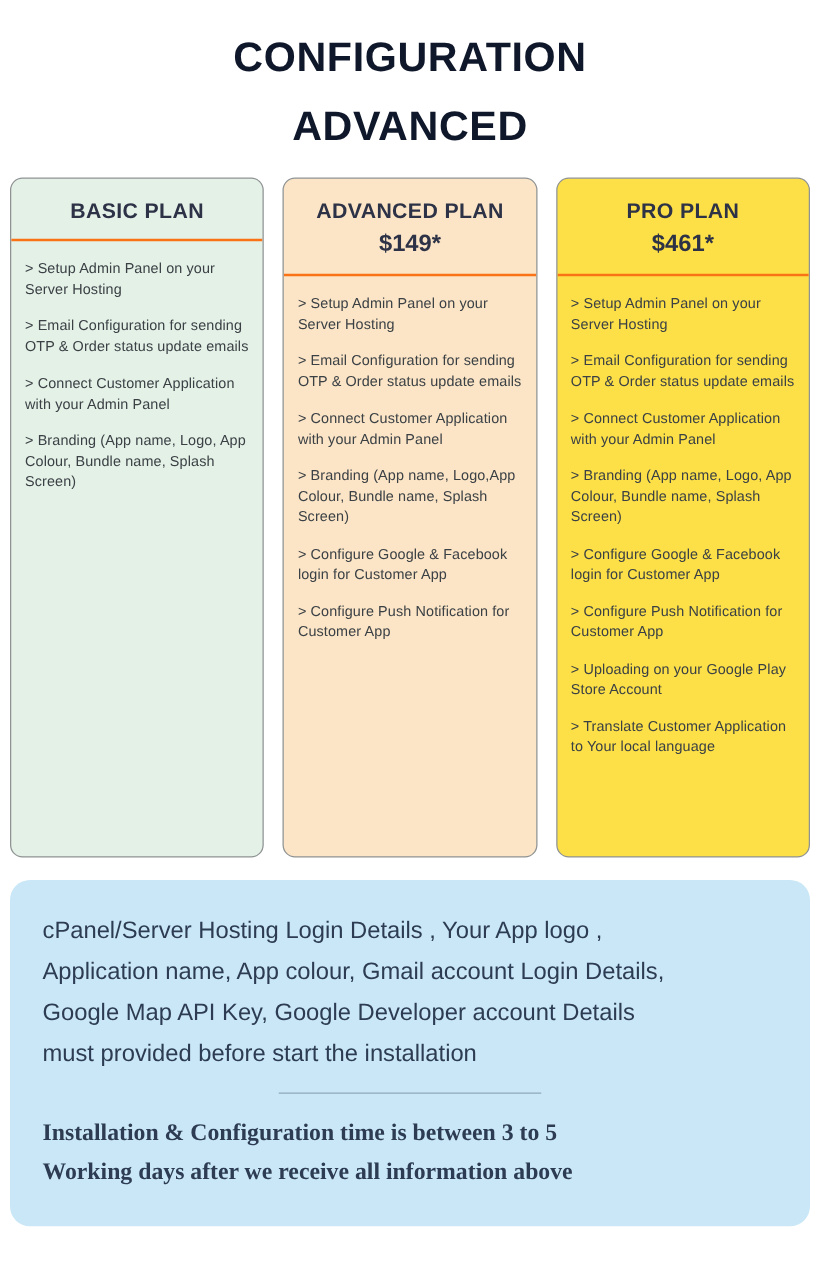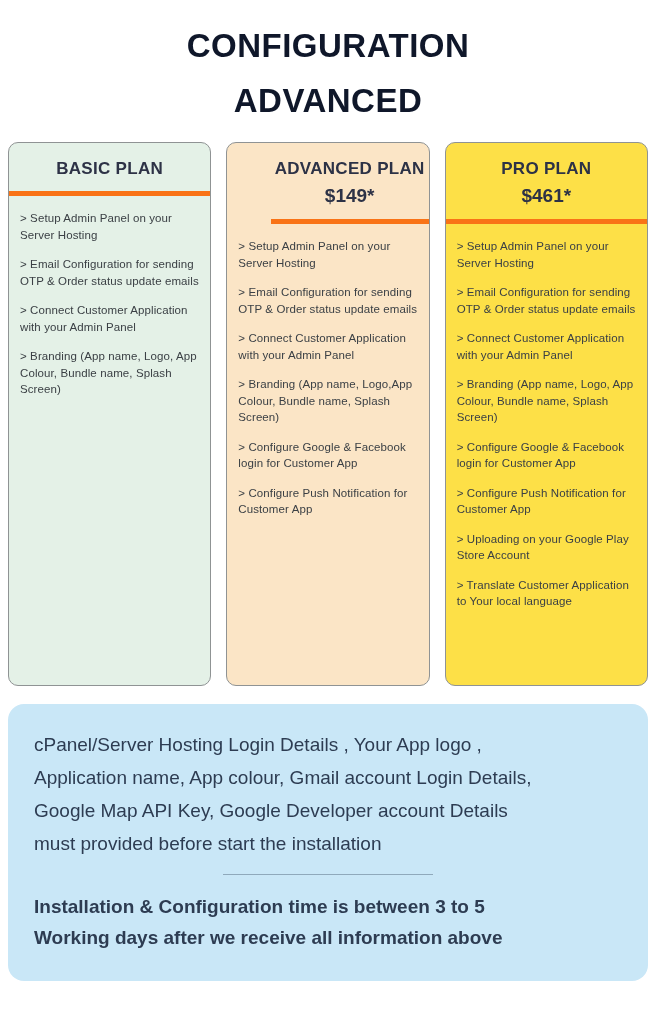--- a/index.html
+++ b/index.html
@@ -31,26 +31,26 @@
   .plan-card {
     flex: 1 1 0;
     min-height: 544px;
     border: 1px solid #8f9394;
     border-radius: 10px;
     display: flex;
     flex-direction: column;
     overflow: hidden;
   }
   .plan-card.basic    { background: #e4f1e7; }
-  .plan-card.advanced { background: #fbe5c6; align-items: flex-end; }
+  .plan-card.advanced { background: #fbe5c6; }
   .plan-card.pro      { background: #fde047; }
   .plan-header {
     text-align: center;
     padding: 13px 4px 9px 4px;
-    border-bottom: 5px solid #f97316;
+    border-bottom: 2px solid #f97316;
   }
   .plan-name {
     font-size: 17px;
     font-weight: 700;
     color: #2d3246;
     letter-spacing: 0.3px;
     line-height: 26px;
   }
   .plan-price {
     font-size: 19px;
@@ -86,20 +86,21 @@
   .info-divider {
     width: 210px;
     height: 1px;
     background: #8fa9bb;
     margin: 14px auto 16px auto;
   }
   .info-note .note-line {
     font-size: 19px;
     line-height: 31px;
     font-weight: 700;
+    font-family: Liberation Serif, serif;
   }
   
   .email-row {
     margin-top: 24px;
     display: flex;
     justify-content: center;
     align-items: center;
     gap: 7px;
     cursor: pointer;
   }

